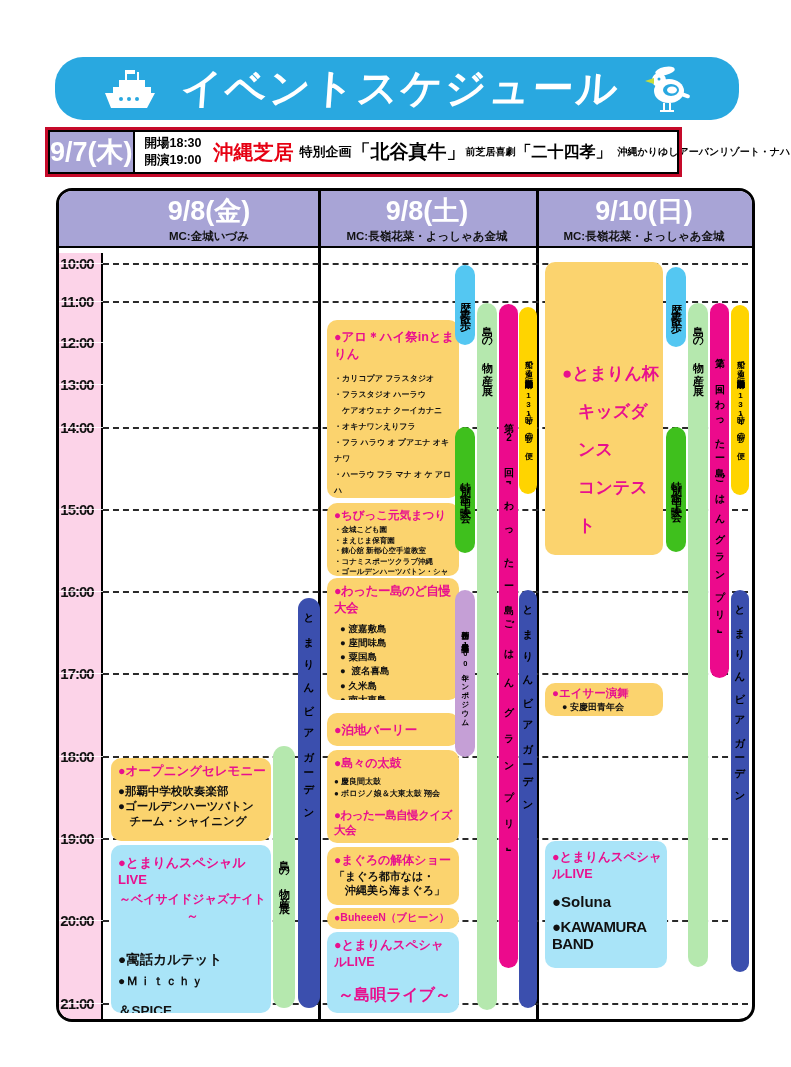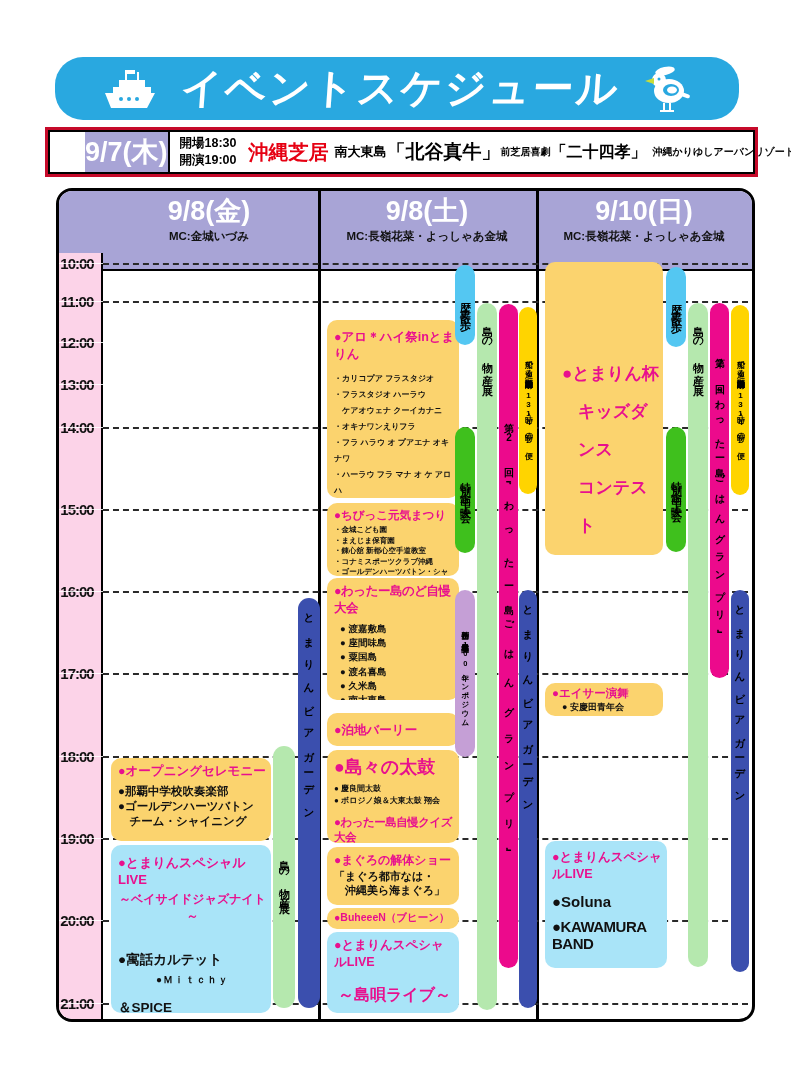--- a/index.html
+++ b/index.html
@@ -5,37 +5,37 @@
   * { margin:0; padding:0; box-sizing:border-box; }
   body { background:#fff; font-family:"Liberation Sans","DejaVu Sans",sans-serif; }
   .sheet { position:relative; width:791px; height:1067px; background:#fff; overflow:hidden; }
 
   
   .banner { position:absolute; left:55px; top:57px; width:684px; height:63px;
     background:#29a8e0; border-radius:28px; display:flex; align-items:center; justify-content:center; gap:22px; }
   .banner-title { color:#fff; font-weight:900; font-size:41px; letter-spacing:2px; transform:skewX(-4deg); white-space:nowrap; }
 
   
-  .pre-row { position:absolute; left:48px; top:130px; width:707px; height:44px;
-    border:2.5px solid #000; outline:3px solid #c60a2a; background:#fff; display:flex;padding-left:35px; }
+  .pre-row { position:absolute; left:48px; top:130px; width:631px; height:44px;
+    border:2.5px solid #000; outline:3px solid #c60a2a; background:#fff; display:flex; }
   .pre-date { width:172px; background:#a8a4d6; border-right:2.5px solid #000; color:#fff;
     font-weight:bold; font-size:27px; display:flex; align-items:center; justify-content:center; }
   .pre-body { flex:1; display:flex; align-items:center; padding-left:10px; white-space:nowrap; }
   .pre-open { font-size:12.5px; font-weight:bold; line-height:1.35; margin-right:12px; }
   .pre-genre { color:#e60012; font-weight:900; font-size:20px; margin-right:6px; }
   .t-prefix { font-weight:900; font-size:13px; }
   .t-main   { font-weight:900; font-size:19px; }
   .t-sub    { font-weight:900; font-size:10px; }
   .t-sub2   { font-weight:900; font-size:16px; }
   .pre-venue { font-size:10px; font-weight:bold; margin-left:6px; }
 
   
   .grid { position:absolute; left:56px; top:188px; width:699px; height:834px;
     border:3px solid #000; border-radius:16px; overflow:hidden; background:#fff; }
-  .ghead { position:absolute; left:0; top:0; width:100%; height:80px; background:#a8a4d6; border-bottom:2.5px solid #000; }
+  .ghead { position:absolute; left:0; top:0; width:100%; height:57px; background:#a8a4d6; border-bottom:2.5px solid #000; }
   .ghead .col-h { position:absolute; top:0; height:62px; text-align:center; }
   .col-h .d { color:#fff; font-weight:900; font-size:27px; line-height:36px; padding-top:2px; }
   .col-h .m { color:#111; font-weight:bold; font-size:11.5px; }
   .vsep { position:absolute; top:0; bottom:0; width:2.5px; background:#000; }
   .timecol { position:absolute; left:0; top:62px; width:44px; bottom:0; background:#fcd3e8; border-right:2.5px solid #000; }
   .tlabel { position:absolute; left:0; width:36px; transform:translateY(-50%); text-align:center;
     font-size:15px; font-weight:bold; letter-spacing:-1px; color:#111; }
   .hline { position:absolute; left:0; width:44px; height:1px; background:rgba(255,255,255,.85); }
   .dash { position:absolute; left:44px; width:655px; height:0; border-top:2px dashed #2a2a2a; }
 
@@ -96,21 +96,21 @@
   </div>
 
   <div class="pre-row">
     <div class="pre-date">9/7(木)</div>
     <div class="pre-body">
       <div class="pre-open">
         <div>開場18:30</div>
         <div>開演19:00</div>
       </div>
       <span class="pre-genre">沖縄芝居</span>
-      <span class="t-prefix">南大東島</span>
+      <span class="t-prefix">特別企画</span>
       <span class="t-main">「北谷真牛」</span>
       <span class="t-sub">前芝居喜劇</span>
       <span class="t-sub2">「二十四孝」</span>
       <span class="pre-venue">沖縄かりゆしアーバンリゾート・ナハ 6階</span>
     </div>
   </div>
 
   <div class="grid">
 
     <div class="ghead">
@@ -173,21 +173,21 @@
       <div class="ttl" style="font-size:12.5px;margin-bottom:4px;">●オープニングセレモニー</div>
       <div class="ln" style="font-size:11.5px;line-height:15px;">●那覇中学校吹奏楽部</div>
       <div class="ln" style="font-size:11.5px;line-height:15px;">●ゴールデンハーツバトン</div>
       <div class="ln" style="font-size:11.5px;line-height:15px;">　チーム・シャイニング</div>
     </div>
 
     <div class="blk blk-b" style="left:52px;top:654px;width:160px;height:168px;">
       <div class="ttl" style="font-size:13px;margin-top:4px;">●とまりんスペシャルLIVE</div>
       <div class="ttl" style="font-size:12px;text-align:center;margin-top:4px;">～ベイサイドジャズナイト～</div>
       <div class="ln" style="font-size:13.5px;text-align:left;margin-top:26px;">●寓話カルテット</div>
-      <div class="ln" style="font-size:10px;text-align:center;letter-spacing:1px;margin-top:4px;">●Ｍｉｔｃｈｙ</div>
+      <div class="ln" style="font-size:12px;letter-spacing:1px;margin-top:4px;">●Ｍｉｔｃｈｙ</div>
       <div class="ln" style="font-size:13.5px;text-align:left;margin-top:12px;">＆SPICE</div>
     </div>
 
     <div class="vbar c-bussan" style="left:214px;top:555px;width:22px;height:262px;font-size:11px;letter-spacing:8px;">島の物産展</div>
     <div class="vbar c-beer vstart" style="left:239px;top:407px;width:22px;height:410px;font-size:10.5px;letter-spacing:11px;padding-top:8px;">とまりんビアガーデン</div>
 
     <div class="blk blk-y" style="left:268px;top:129px;width:132px;height:178px;">
       <div class="ttl" style="font-size:12.5px;margin:4px 0 8px 0;">●アロ＊ハイ祭inとまりん</div>
       <div class="ln" style="font-size:8px;line-height:16px;">・カリコプア フラスタジオ</div>
       <div class="ln" style="font-size:8px;line-height:16px;">・フラスタジオ ハーラウ</div>
@@ -205,32 +205,32 @@
       <div class="ln" style="font-size:7.5px;line-height:10.5px;">・錬心舘 新都心空手道教室</div>
       <div class="ln" style="font-size:7.5px;line-height:10.5px;">・コナミスポーツクラブ沖縄</div>
       <div class="ln" style="font-size:7.5px;line-height:10.5px;">・ゴールデンハーツバトン・シャイニング</div>
     </div>
 
     <div class="blk blk-y" style="left:268px;top:387px;width:132px;height:122px;">
       <div class="ttl" style="font-size:12.5px;margin-bottom:5px;letter-spacing:-0.5px;">●わったー島のど自慢大会</div>
       <div class="ln" style="font-size:9.5px;line-height:14.2px;padding-left:6px;">● 渡嘉敷島</div>
       <div class="ln" style="font-size:9.5px;line-height:14.2px;padding-left:6px;">● 座間味島</div>
       <div class="ln" style="font-size:9.5px;line-height:14.2px;padding-left:6px;">● 粟国島</div>
-      <div class="ln" style="font-size:9.5px;line-height:14.2px;padding-left:6px;">● 渡名喜島</div>
+      <div class="ln" style="font-size:9.5px;line-height:14.2px;padding-left:6px;font-family:Liberation Mono, monospace;">● 渡名喜島</div>
       <div class="ln" style="font-size:9.5px;line-height:14.2px;padding-left:6px;">● 久米島</div>
       <div class="ln" style="font-size:9.5px;line-height:14.2px;padding-left:6px;">● 南大東島</div>
 
     </div>
 
     <div class="blk blk-y" style="left:268px;top:522px;width:132px;height:33px;display:flex;align-items:center;">
       <div class="ttl" style="font-size:12.5px;">●泊地バーリー</div>
     </div>
 
     <div class="blk blk-y" style="left:268px;top:559px;width:132px;height:93px;">
-      <div class="ttl" style="font-size:18px;margin-bottom:4px;">●島々の太鼓</div>
+      <div class="ttl" style="font-size:12px;margin-bottom:4px;">●島々の太鼓</div>
       <div class="ln" style="font-size:8px;line-height:12px;">● 慶良間太鼓</div>
       <div class="ln" style="font-size:8px;line-height:12px;">● ボロジノ娘＆大東太鼓 翔会</div>
       <div class="ttl" style="font-size:11.5px;margin-top:8px;letter-spacing:-0.5px;">●わったー島自慢クイズ大会</div>
     </div>
 
     <div class="blk blk-y" style="left:268px;top:656px;width:132px;height:58px;">
       <div class="ttl" style="font-size:12px;">●まぐろの解体ショー</div>
       <div class="ln" style="font-size:11px;line-height:14px;">「まぐろ都市なは・</div>
       <div class="ln" style="font-size:11px;line-height:14px;">　沖縄美ら海まぐろ」</div>
     </div>

